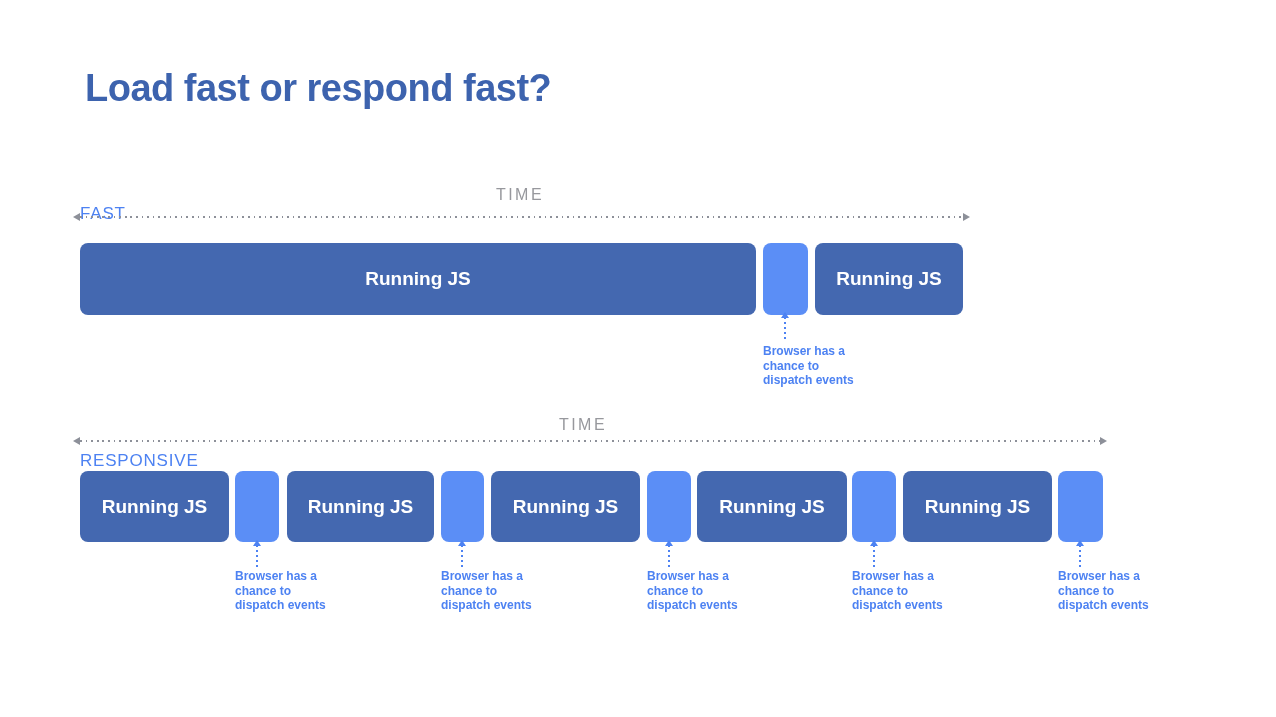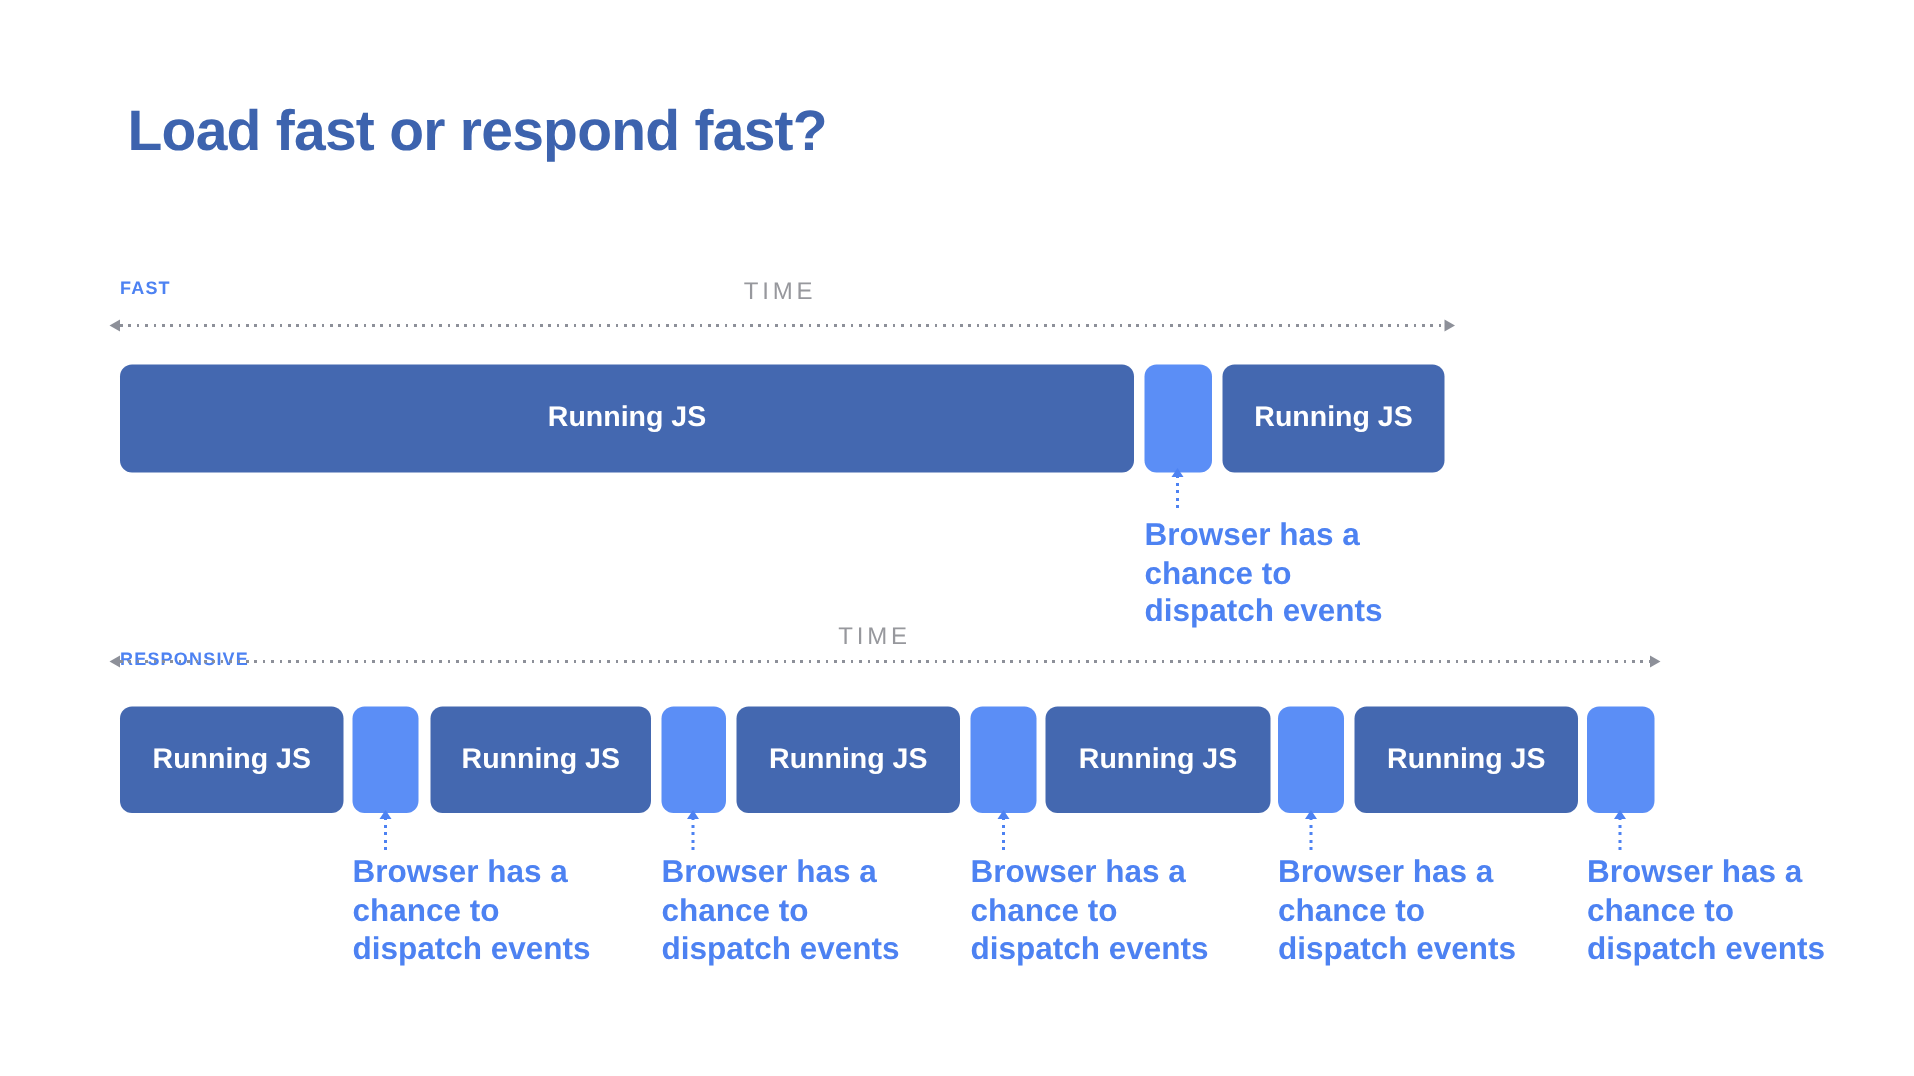--- a/index.html
+++ b/index.html
@@ -7,22 +7,22 @@
     position:relative; width:1276px; height:717px; background:#ffffff;
     font-family:"Liberation Sans", sans-serif; overflow:hidden;padding-left:31px;
   }
   .title{
     position:absolute; left:85px; top:68px; margin:0;
     font-size:38px; font-weight:bold; line-height:1.1;
     color:var(--c-title,#3d63ae); letter-spacing:-0.5px;
   }
   .timeline{position:absolute; left:0; top:0; width:100%; height:100%; pointer-events:none;}
   .tl-label{
-    position:absolute; font-size:12px; font-weight:bold; letter-spacing:0.8px;
-    color:var(--c-accent,#4d82f2); white-space:nowrap;
+    position:absolute; font-size:17px; font-weight:normal; letter-spacing:0.8px;
+    color:var(--c-accent,#4d82f2); white-space:nowrap;margin-top:19px;
   }
   .tl-time{
     position:absolute; font-size:16px; font-weight:normal; letter-spacing:2.5px;
     color:var(--c-time,#97989d); white-space:nowrap; transform:translateX(-50%);
   }
   .axis{
     position:absolute; height:2px;
     background:repeating-linear-gradient(90deg, var(--c-axis,#8d9099) 0 1.7px, transparent 1.7px 5.6px);
   }
   .ah{position:absolute; top:-3px; width:0; height:0;}
@@ -40,21 +40,21 @@
     position:absolute; width:2px; transform:translateX(-50%);
     background:repeating-linear-gradient(180deg, var(--c-accent,#4d82f2) 0 2px, transparent 2px 5px);
   }
   .vann::before{
     content:''; position:absolute; top:-5px; left:50%; transform:translateX(-50%);
     width:0; height:0;
     border-left:4px solid transparent; border-right:4px solid transparent;
     border-bottom:6px solid var(--c-accent,#4d82f2);
   }
   .ann-text{
-    position:absolute; font-size:21px; font-weight:bold; line-height:1.22;
+    position:absolute; font-size:12px; font-weight:bold; line-height:1.22;
     color:var(--c-accent,#4d82f2); white-space:pre-line;
   }
 </style>
 </head>
 <body>
 
 <div class="slide" style="--c-title: #3d63ae; --c-js: #4468b0; --c-gap: #5b8ef6; --c-accent: #4d82f2; --c-time: #97989d; --c-axis: #8d9099;">
   <h1 class="title">Load fast or respond fast?</h1>
   <div id="diagram">
       <div class="timeline">

